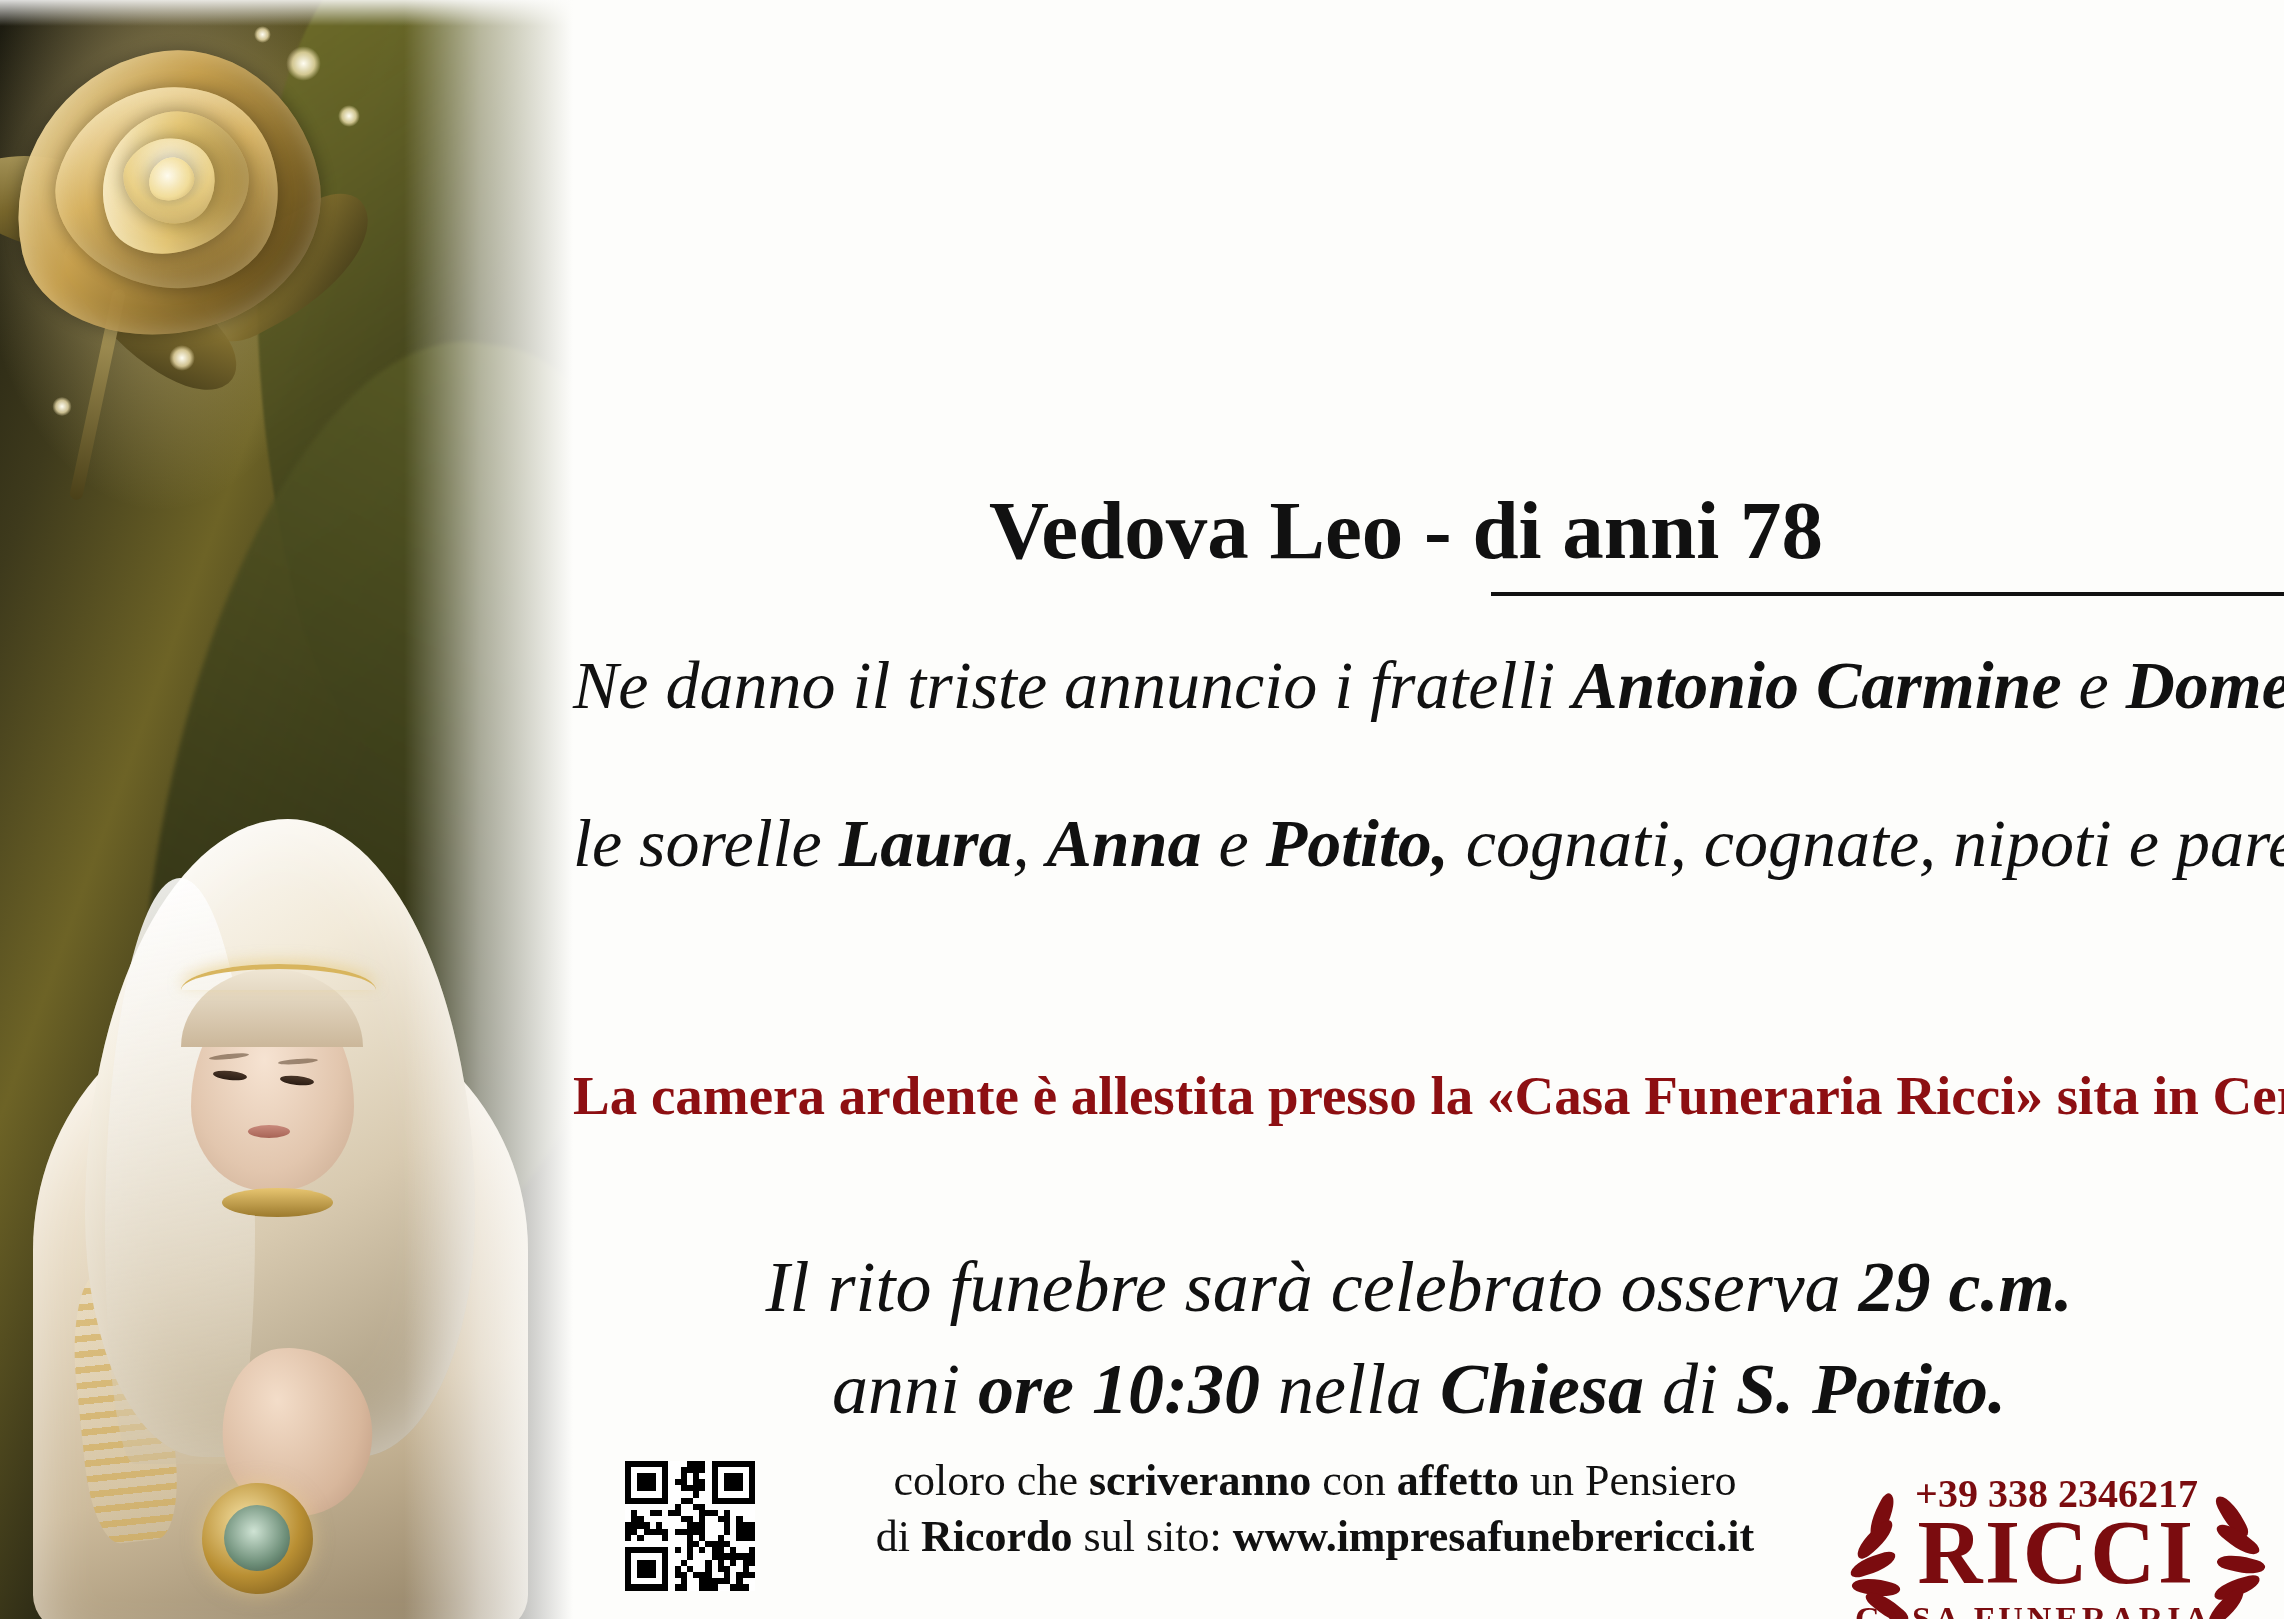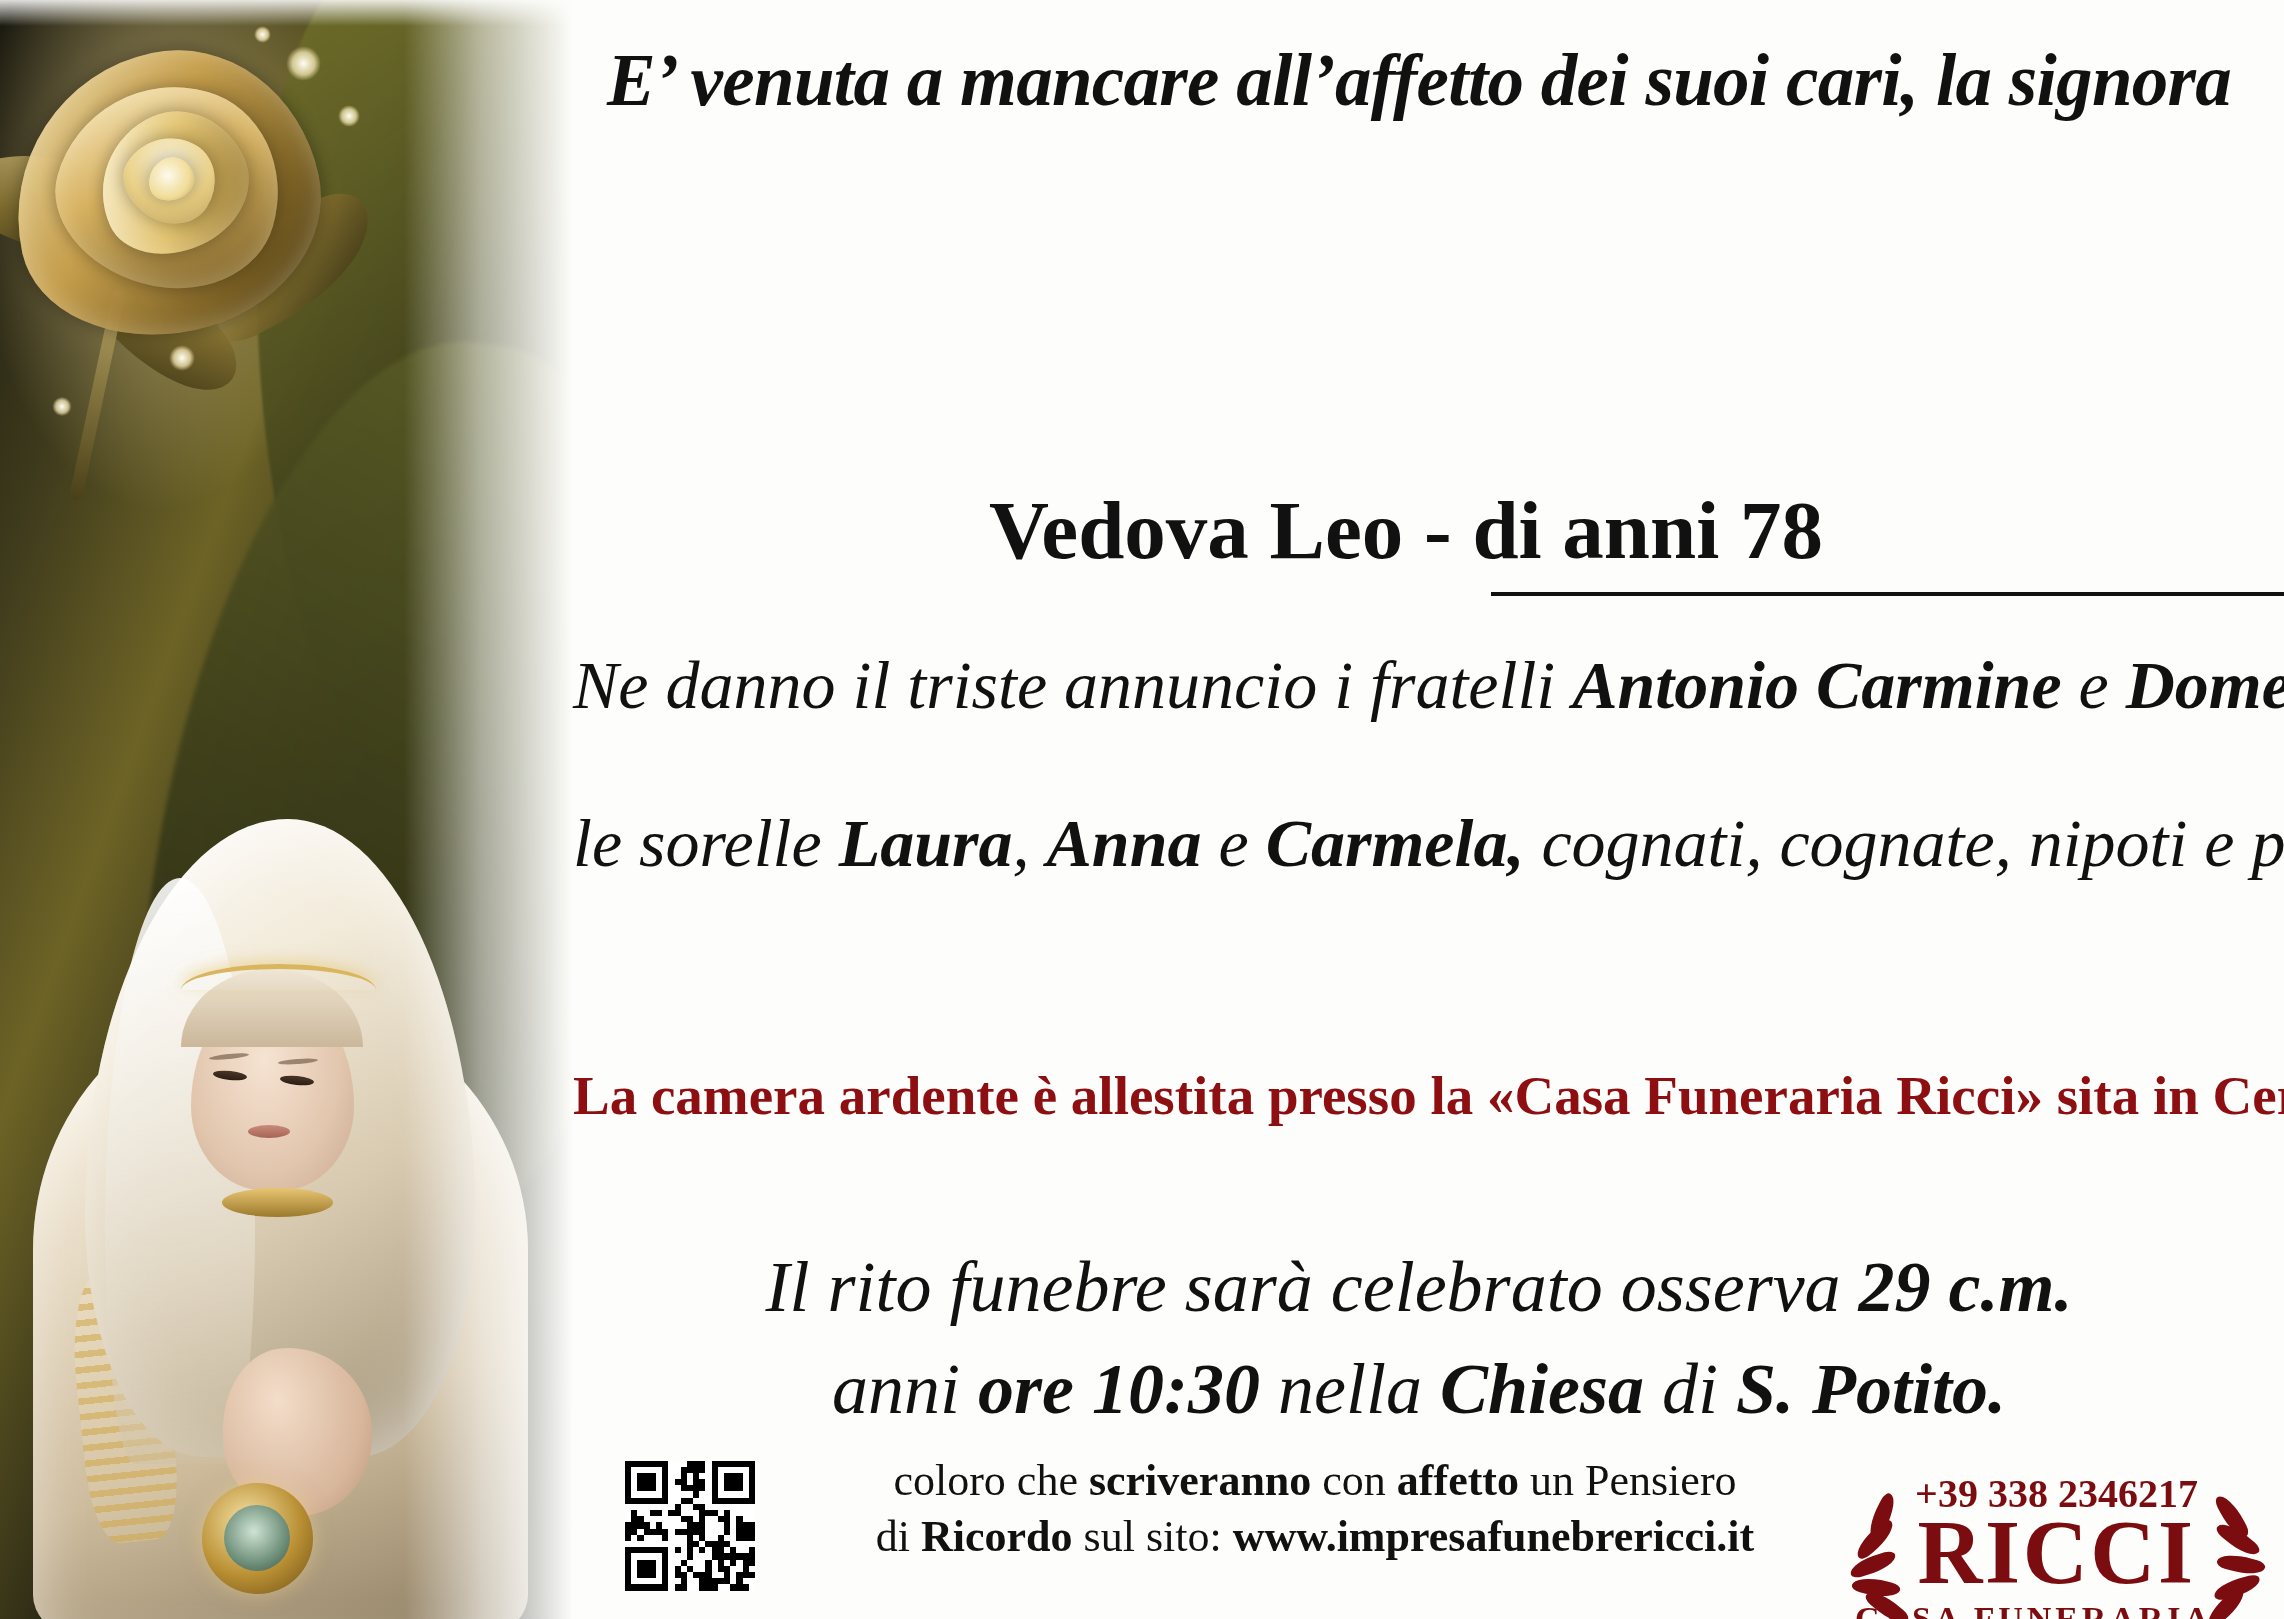--- a/index.html
+++ b/index.html
@@ -406,32 +406,31 @@
       <div class="m-hands"></div>
       <div class="m-medal"></div>
     </div>
 
     <div class="art-top-fade"></div>
     <div class="art-fade"></div>
   </div>
 
   <div class="content">
 
-    <div class="line-intro">E’ venuta a mancare all’affetto dei suoi cari, la signora</div>
 
 
     <div class="subname">Vedova Leo - di anni 78</div>
     <div class="subname-underline"></div>
 
     <div class="announce">
       <span>Ne danno il triste annuncio i fratelli </span><span class="b">Antonio Carmine</span><span> e </span><span class="b">Domenico,</span>
     </div>
 
     <div class="announce2">
-      <span>le sorelle </span><span class="b">Laura</span><span>, </span><span class="b">Anna</span><span> e </span><span class="b">Carmela,</span><span> cognati, cognate,  nipoti e parenti tutti</span>
+      <span>le sorelle </span><span class="b">Laura</span><span>, </span><span class="b">Anna</span><span> e </span><span class="b">Potito,</span><span> cognati, cognate,  nipoti e parenti tutti</span>
     </div>
 
 
     <div class="red-block">
       <div>La camera ardente è allestita presso  la «Casa Funeraria Ricci» sita in Cervinara (AV)</div>
     </div>
 
     <div class="rite">
       <div>
         <span>Il rito funebre sarà celebrato osserva </span><span class="b">29 c.m.</span>

